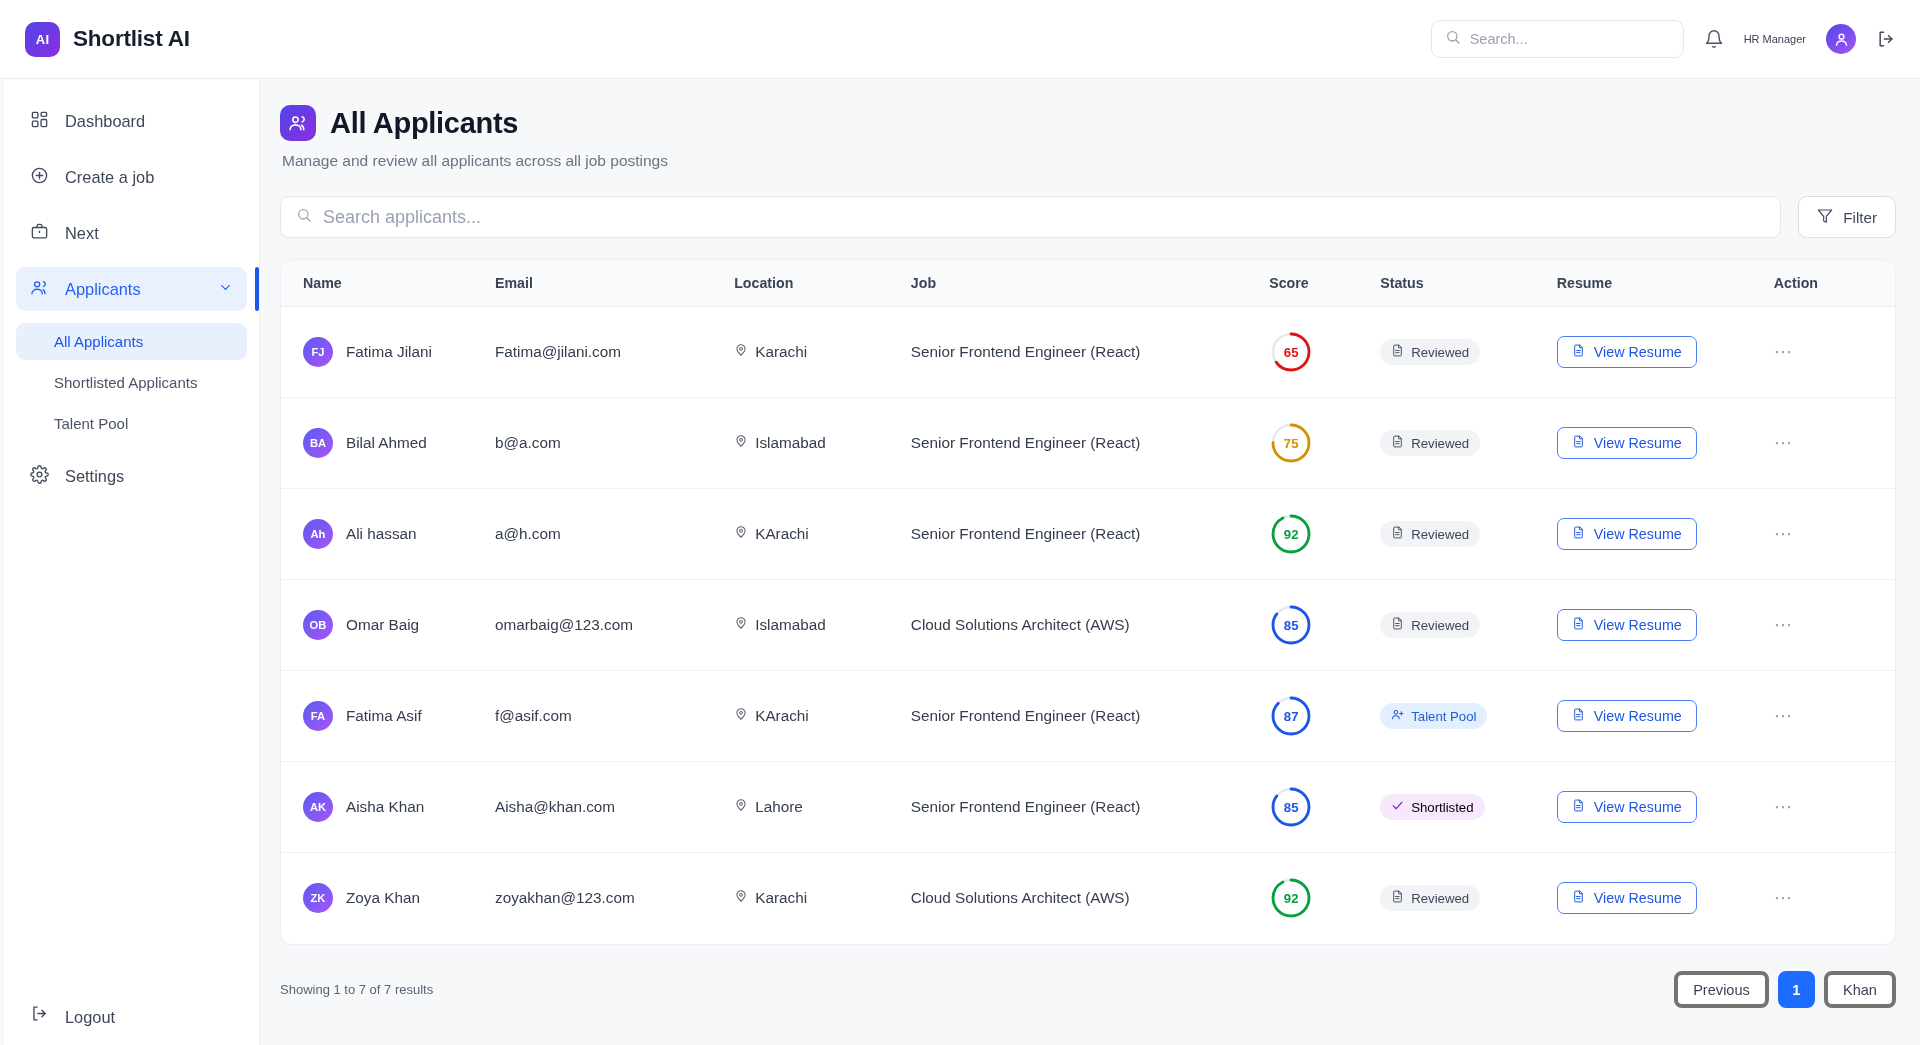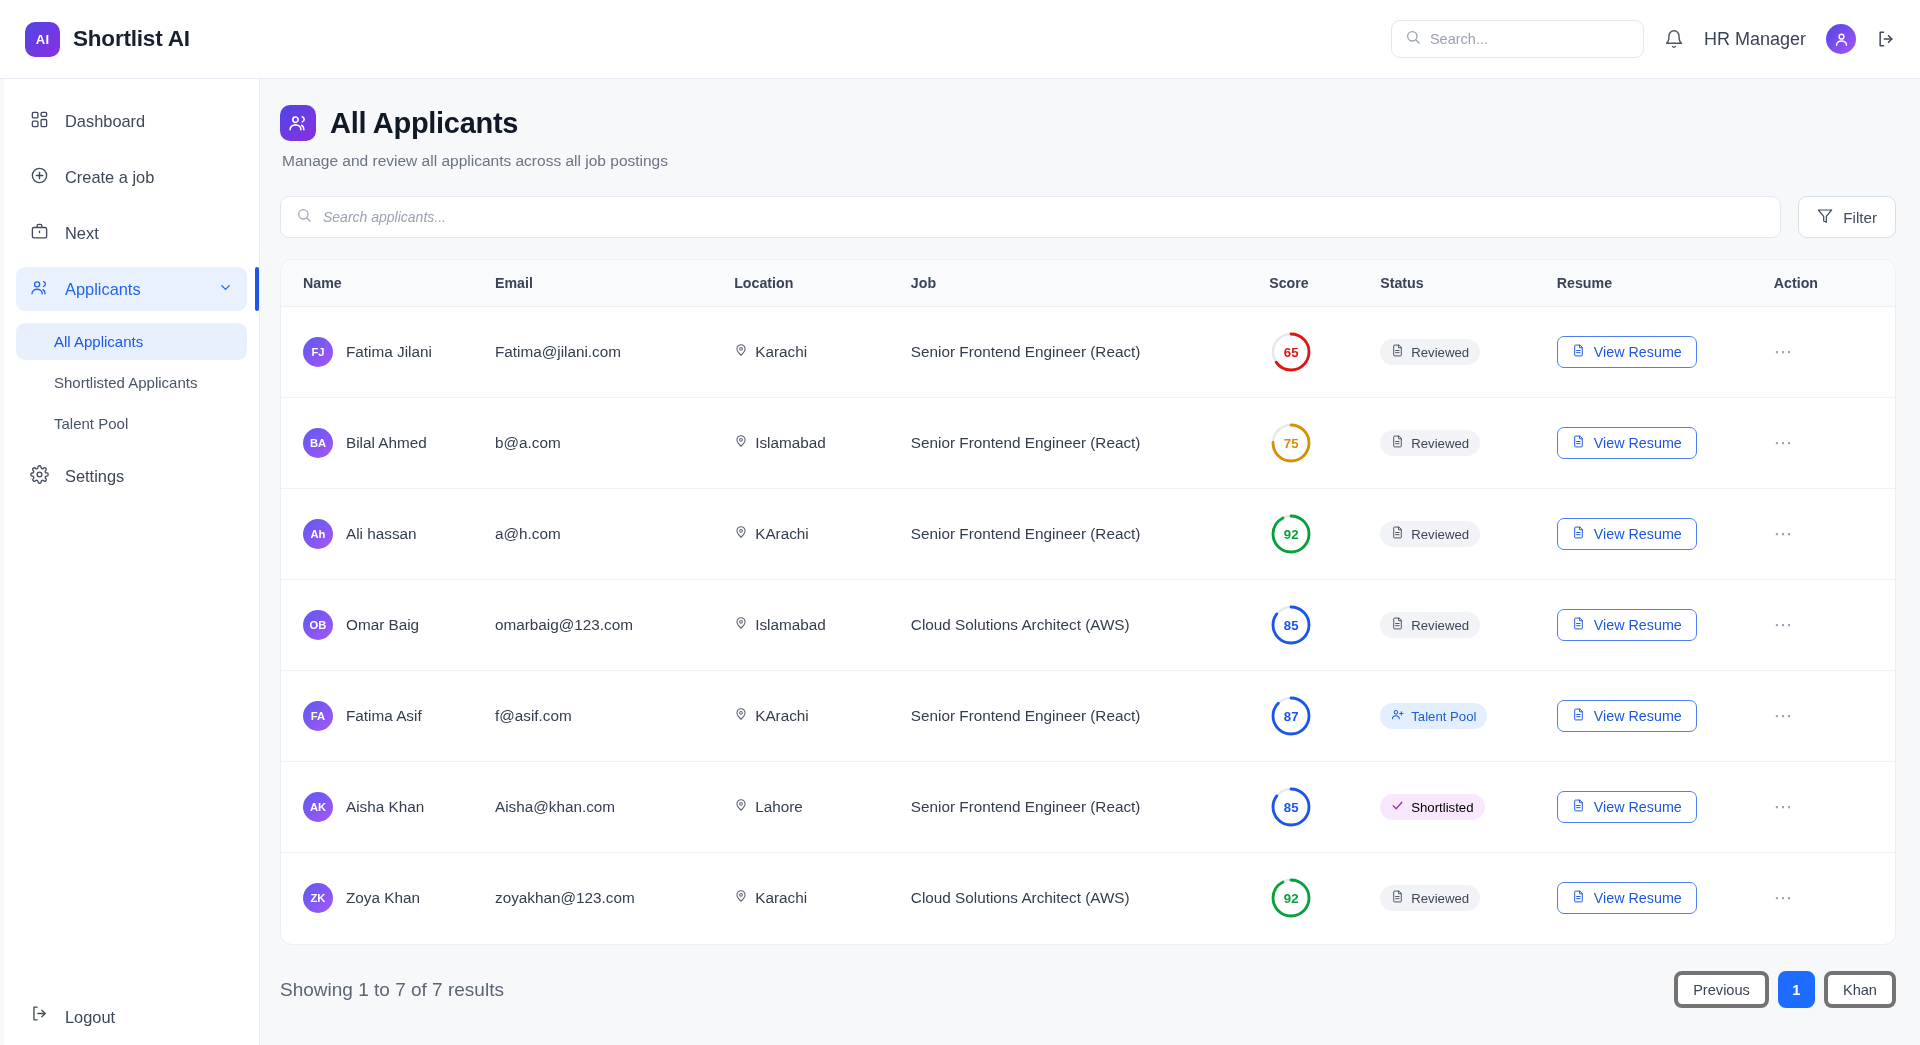--- a/index.html
+++ b/index.html
@@ -33,21 +33,21 @@
   .top-search {
     width: 253px; height: 38px; border: 1px solid #e3e7ee; border-radius: 9px;
     background: #fff; display: flex; align-items: center; gap: 9px; padding: 12px 13px;
   }
   .top-search input {
     border: none; outline: none; font-size: 14.5px; color: #333;
     font-family: inherit; background: transparent; width: 100%;
   }
   .top-search input::placeholder { color: #9aa2b1; }
   .icon-btn { display: flex; align-items: center; justify-content: center; cursor: pointer; }
-  .user-name { font-size: 18px; color: #3b4455; }
+  .user-name { font-size: 11px; color: #3b4455; }
   .avatar-top {
     width: 30px; height: 30px; border-radius: 50%;
     background: linear-gradient(135deg, #4f46e5 0%, #a855f7 100%);
     display: flex; align-items: center; justify-content: center;
   }
 
   
   .sidebar {
     position: absolute; top: 79px; left: 4px; width: 256px; height: 966px;
     background: #ffffff; border-right: 1px solid #e9ecf2;
@@ -98,22 +98,22 @@
   .page-title { font-size: 29px; font-weight: 700; color: #111827; letter-spacing: -.3px; }
   .page-sub { font-size: 15.5px; color: #6b7484; margin: 11px 0 0 2px; }
 
   
   .toolbar { display: flex; align-items: center; gap: 17px; margin: 26px 24px 0 24px; }
   .applicant-search {
     flex: 1; height: 42px; border: 1px solid #e3e7ee; border-radius: 9px;
     background: #fff; display: flex; align-items: center; gap: 11px; padding: 0 15px;
   }
   .applicant-search input {
-    border: none; outline: none; font-size: 14px; color: #000000;
-    font-family: inherit; background: transparent; width: 100%; font-style: italic;
+    border: none; outline: none; font-size: 18px; color: #000000;
+    font-family: inherit; background: transparent; width: 100%;
   }
   .applicant-search input::placeholder { color: #9aa2b1; }
   .filter-btn {
     height: 42px; padding: 0 18px; border: 1px solid #d9dfe8; border-radius: 9px;
     background: #fff; display: flex; align-items: center; gap: 10px;
     font-size: 15.2px; color: #404a5c; cursor: pointer; font-family: inherit;
   }
 
   
   .card {
@@ -175,21 +175,21 @@
     background: #fff; color: #1f56e0; font-size: 14.3px; cursor: pointer;
     font-family: inherit; white-space: nowrap;
   }
   .dots { color: #9aa3b2; font-size: 19px; letter-spacing: 1.5px; cursor: pointer; line-height: 1; }
 
   
   .footer {
     display: flex; align-items: center;
     margin: 22px 24px 0 24px; height: 46px;
   }
-  .result-text { font-size: 19px; color: #5b6575; }
+  .result-text { font-size: 13px; color: #5b6575; }
   .pager { margin-left: auto; display: flex; align-items: center; gap: 9px; }
   .pg-btn {
     height: 37px; min-width: 40px; padding: 0 15px;
     border: 4px solid #737373; border-radius: 8px; background: #fff;
     font-size: 14.6px; color: #3b4456; cursor: pointer; font-family: inherit;
     display: flex; align-items: center; justify-content: center;
   }
   .pg-btn.current {
     background: #1e6bff; border-color: #1e6bff; color: #fff; font-weight: 700;
     min-width: 37px; padding: 0;

